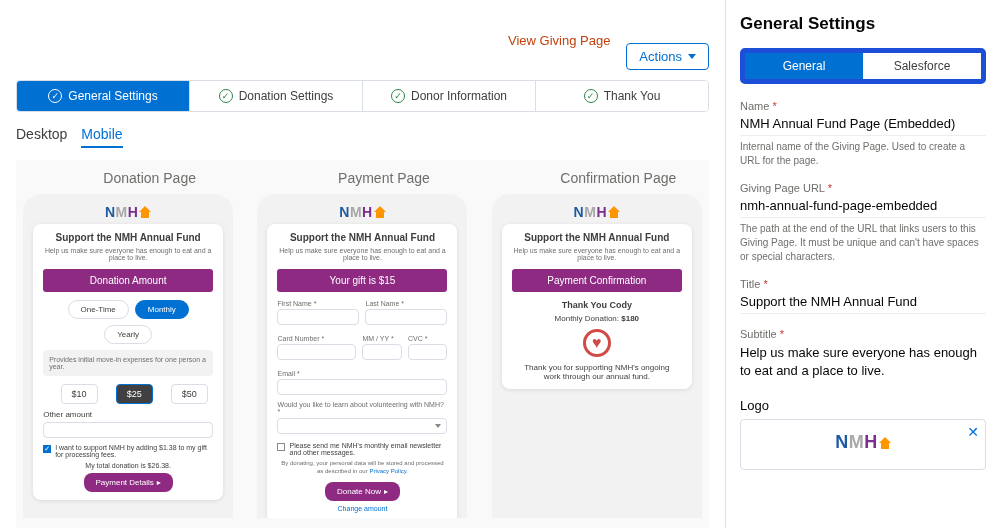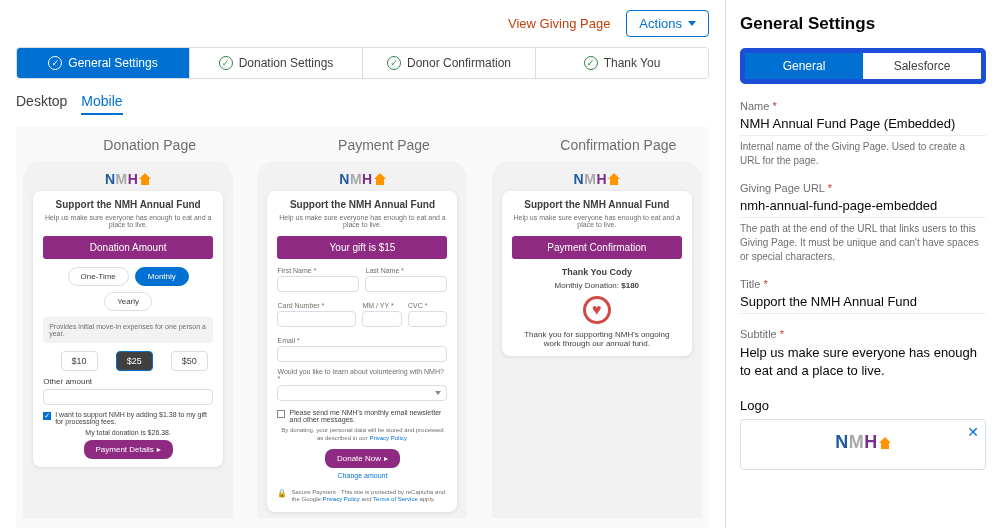--- a/index.html
+++ b/index.html
@@ -1,20 +1,20 @@
 <!DOCTYPE html>
 <html><head>
 <meta charset="utf-8">
 <style>
   * { box-sizing: border-box; margin: 0; padding: 0; font-family: -apple-system, "Segoe UI", Arial, sans-serif; }
   body { width: 1000px; height: 528px; background: #fff; display: flex; overflow: hidden; }
   .left-panel { flex: 1; padding: 10px 16px 0 16px; display: flex; flex-direction: column; overflow: hidden; }
   .header-bar { display: flex; justify-content: flex-end; align-items: center; gap: 16px; margin-bottom: 10px; }
   .view-link { color: #c2410c; font-size: 13px; cursor: pointer; }
-  .actions-btn { border: 1px solid #0070d2; color: #0070d2; background: #fff; border-radius: 4px; padding: 5px 12px; font-size: 13px; display: flex; align-items: center; gap: 6px; cursor: pointer; }
+  .actions-btn { border: 1px solid #0070d2; color: #0070d2; background: #fff; border-radius: 4px; padding: 5px 12px; font-size: 13px; display: flex; align-items: center; gap: 6px; cursor: pointer; margin-top: 33px; }
   .caret-down { width: 0; height: 0; border-left: 4px solid transparent; border-right: 4px solid transparent; border-top: 5px solid #0070d2; }
   .step-tabs { display: flex; border: 1px solid #d8dde6; border-radius: 4px; overflow: hidden; margin-bottom: 10px; }
   .step-tab { flex: 1; text-align: center; padding: 8px 0; font-size: 12px; color: #3e3e3c; background: #fff; border-right: 1px solid #d8dde6; display: flex; align-items: center; justify-content: center; gap: 6px; cursor: pointer; }
   .step-tab:last-child { border-right: none; }
   .step-tab.active { background: #0070d2; color: #fff; }
   .check-icon { width: 14px; height: 14px; border: 1.5px solid currentColor; border-radius: 50%; display: inline-flex; align-items: center; justify-content: center; font-size: 9px; line-height: 1; }
   .step-tab:not(.active) .check-icon { color: #2e844a; border-color: #2e844a; }
   .device-tabs { display: flex; gap: 14px; padding: 4px 0; margin-bottom: 8px; }
   .device-tab { font-size: 14px; color: #3e3e3c; padding-bottom: 4px; cursor: pointer; }
   .device-tab.active { color: #0070d2; border-bottom: 2px solid #0070d2; }
@@ -88,21 +88,21 @@
     <div class="step-tab active">
       <span class="check-icon">✓</span>
       <span>General Settings</span>
     </div>
     <div class="step-tab">
       <span class="check-icon">✓</span>
       <span>Donation Settings</span>
     </div>
     <div class="step-tab">
       <span class="check-icon">✓</span>
-      <span>Donor Confirmation</span>
+      <span>Donor Information</span>
     </div>
     <div class="step-tab">
       <span class="check-icon">✓</span>
       <span>Thank You</span>
     </div>
   </div>
 
   <div class="device-tabs">
     <span class="device-tab">Desktop</span>
     <span class="device-tab active">Mobile</span>

